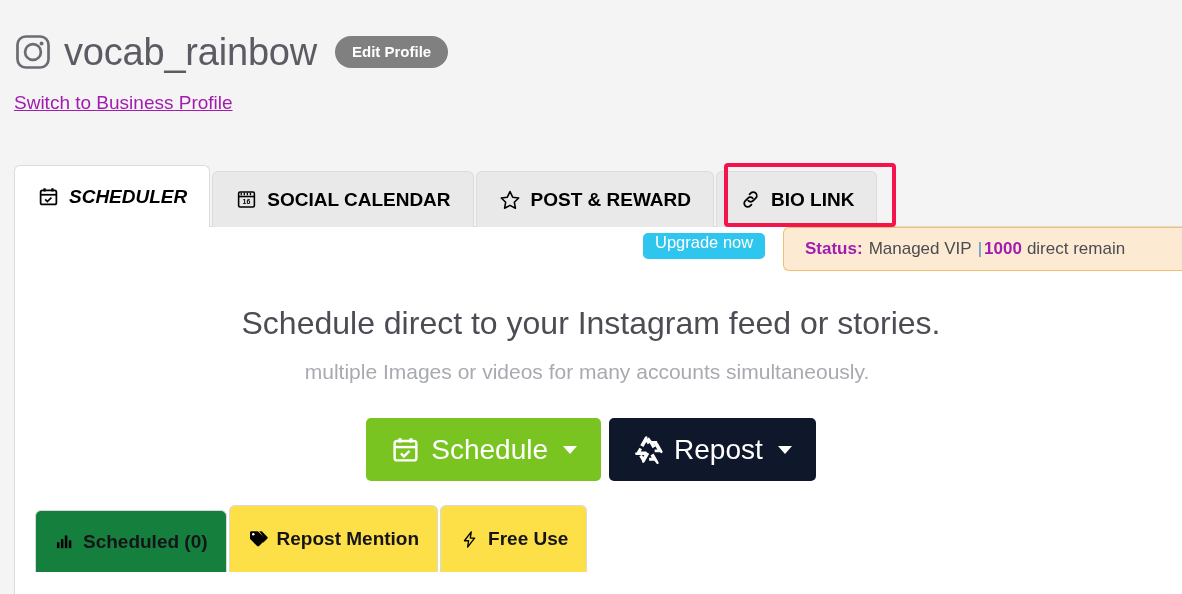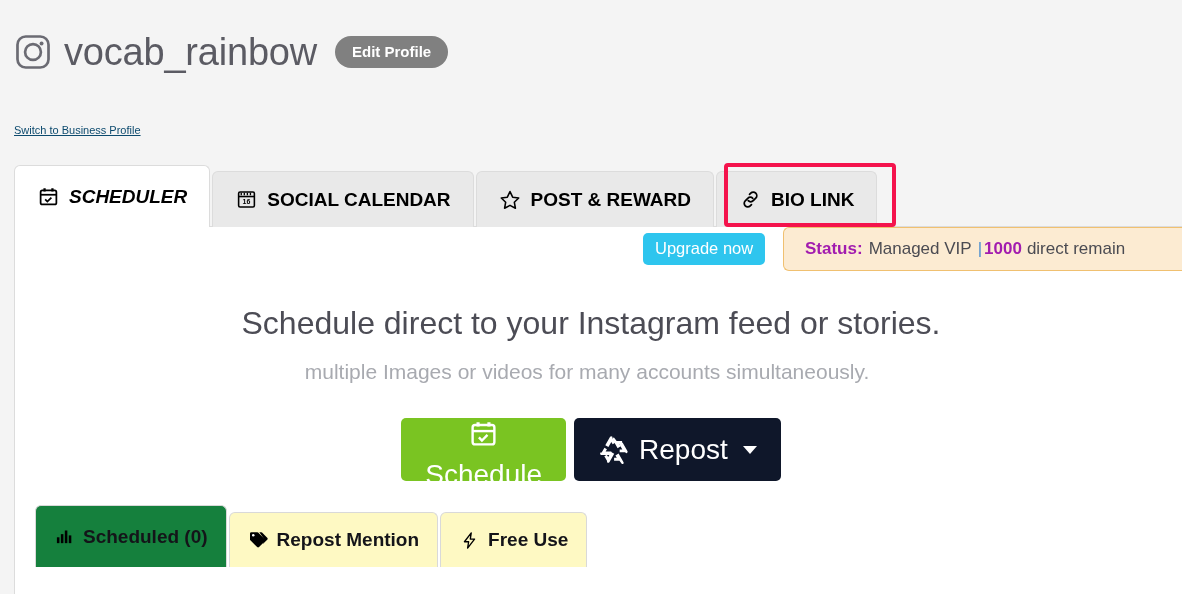--- a/index.html
+++ b/index.html
@@ -57,26 +57,25 @@
     font-weight: bold;
     padding: 8px 17px 9px;
     line-height: 1;
     cursor: pointer;
     white-space: nowrap;
   }
   .switch-link {
     position: absolute;
     left: 14px;
     top: 92px;
-    font-size: 11px;
-    color: #0c4a6e;
+    font-size: 19px;
+    color: #a21caf;
     text-decoration: underline;
     cursor: pointer;
     white-space: nowrap;
-    margin-top: 32px;
   }
 
   
   .tabstrip {
     position: absolute;
     left: 14px;
     top: 165px;
     display: flex;
     align-items: flex-end;
     height: 62px;
@@ -171,21 +170,21 @@
   .upgrade-btn {
     position: absolute;
     left: 643px;
     top: 233px;
     background: #2ec5ee;
     color: #ffffff;
     border: none;
     border-radius: 5px;
     font-family: "Liberation Sans", sans-serif;
     font-size: 16.5px;
-    padding: 7px 12px 8px;
+    padding: 1px 12px 8px;
     line-height: 1;
     cursor: pointer;
     white-space: nowrap;
     z-index: 6;
   }
 
   
   .hero-title {
     position: absolute;
     left: 0;
@@ -230,21 +229,21 @@
     padding: 0 24px;
     box-sizing: border-box;
     border: none;
     border-radius: 5px;
     font-family: "Liberation Sans", sans-serif;
     font-size: 28px;
     color: #ffffff;
     cursor: pointer;
     white-space: nowrap;
   }
-  .act-btn.schedule { background: #7ac422; flex-direction: column; }
+  .act-btn.schedule { background: #7ac422; }
   .act-btn.repost   { background: #0f172a; }
   .act-btn .aicon {
     display: inline-flex;
     align-items: center;
     justify-content: center;
     width: 30px;
     height: 30px;
     flex: 0 0 30px;
   }
   .caret {
@@ -262,24 +261,24 @@
     left: 35px;
     top: 505px;
     display: flex;
     align-items: flex-end;
     z-index: 3;
   }
   .subtab {
     display: flex;
     align-items: center;
     gap: 9px;
-    height: 55px;
+    height: 67px;
     padding: 0 18px;
     box-sizing: border-box;
-    background: #fef9c3;
+    background: #fde047;
     border: 1px solid #d9d9d9;
     border-bottom: none;
     border-radius: 6px 6px 0 0;
     margin-right: 2px;
     font-size: 19px;
     font-weight: bold;
     color: #141419;
     white-space: nowrap;
     cursor: pointer;
   }

